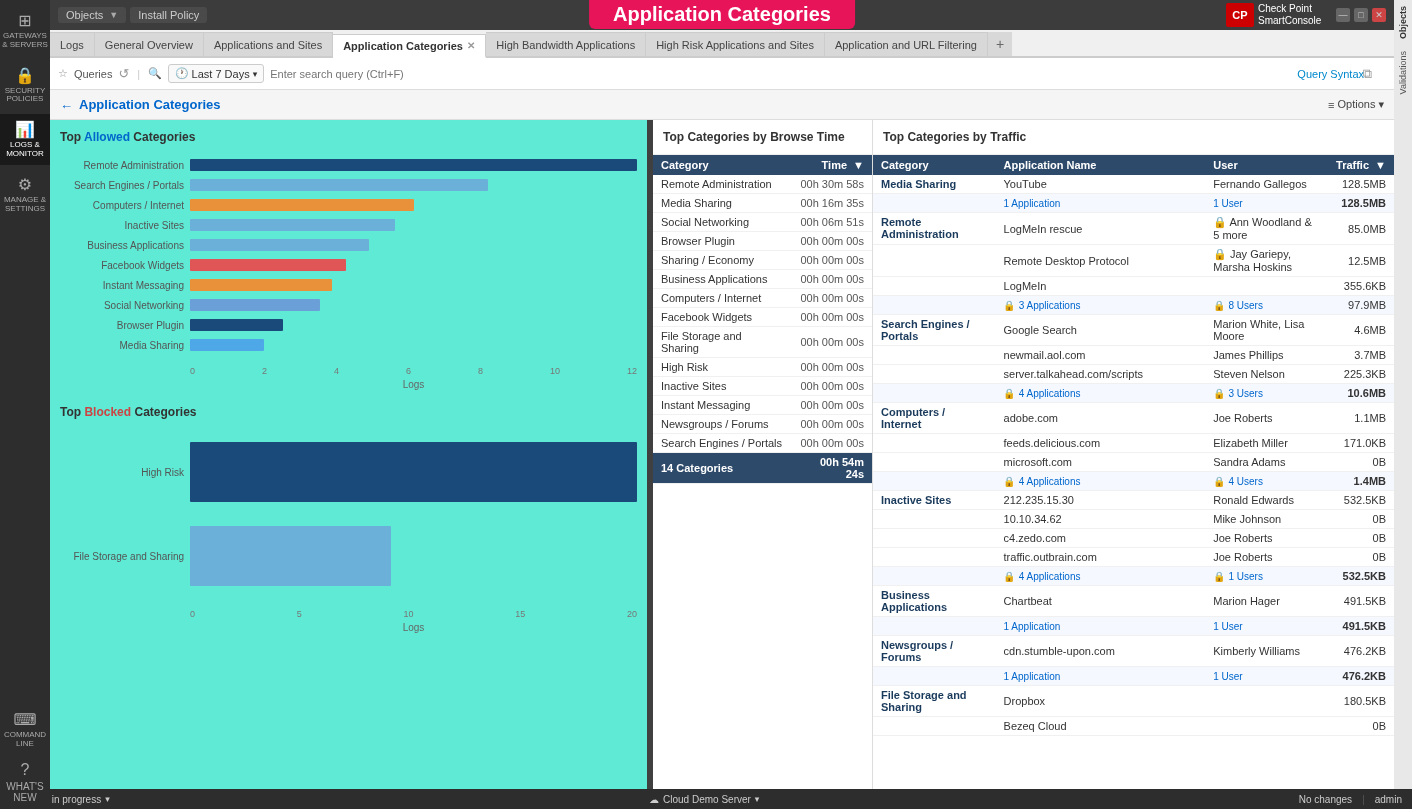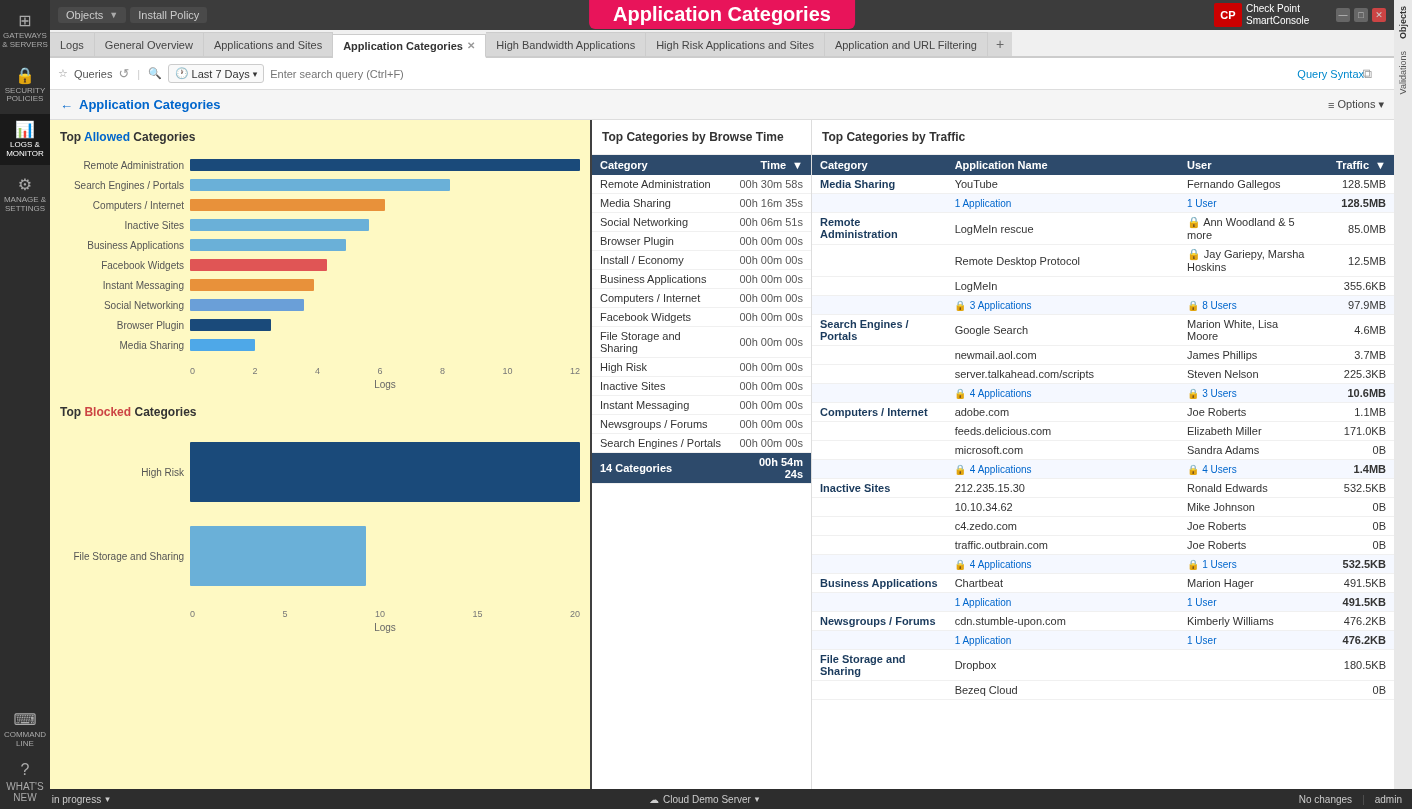--- a/index.html
+++ b/index.html
@@ -58,21 +58,21 @@
       position: absolute;
       top: 0; left: 50px; right: 18px;
       height: 30px;
       background: #3c3c3c;
       display: flex;
       align-items: center;
       justify-content: space-between;
       padding: 0 8px;
     }
     .topbar-left { display: flex; align-items: center; gap: 4px; }
-    .topbar-right { display: flex; align-items: center; gap: 12px; }
+    .topbar-right { display: flex; align-items: center; gap: 0; }
     .cp-logo { width: 110px; height: 28px; background: #3c3c3c; display: flex; align-items: center; gap: 4px; }
     .cp-logo-text { color: #fff; font-size: 10px; line-height: 1.2; }
     .window-controls { display: flex; gap: 4px; }
     .win-btn { width: 14px; height: 14px; background: #666; border-radius: 2px; cursor: pointer; display: flex; align-items: center; justify-content: center; color: #ccc; font-size: 9px; }
 
     
     .tabbar {
       position: absolute;
       top: 30px; left: 50px; right: 18px;
       height: 28px;
@@ -157,23 +157,23 @@
 
     
     .panels {
       display: flex;
       height: calc(100% - 30px);
       gap: 0;
     }
 
     
     .left-panel {
-      width: 542px;
-      background: #fef9c3;
-      border-right: 2px solid #404040;
+      width: 603px;
+      background: #5eead4;
+      border-right: 6px solid #404040;
       overflow-y: auto;
       padding: 10px;
     }
 
     .chart-section { margin-bottom: 15px; }
     .chart-title { font-size: 12px; font-weight: bold; color: #333; margin-bottom: 8px; }
     .chart-title span { color: #0066cc; }
 
     .bar-chart { padding: 5px 0; }
     .bar-row {
@@ -498,21 +498,21 @@
             </tr>
             <tr>
               <td>Social Networking</td>
               <td>00h 06m 51s</td>
             </tr>
             <tr>
               <td>Browser Plugin</td>
               <td>00h 00m 00s</td>
             </tr>
             <tr>
-              <td>Install / Economy</td>
+              <td>Sharing / Economy</td>
               <td>00h 00m 00s</td>
             </tr>
             <tr>
               <td>Business Applications</td>
               <td>00h 00m 00s</td>
             </tr>
             <tr>
               <td>Computers / Internet</td>
               <td>00h 00m 00s</td>
             </tr>

